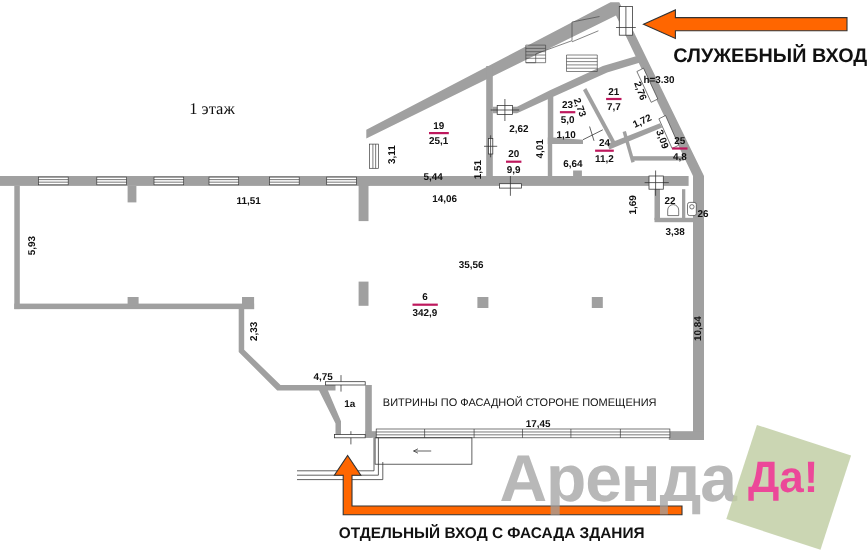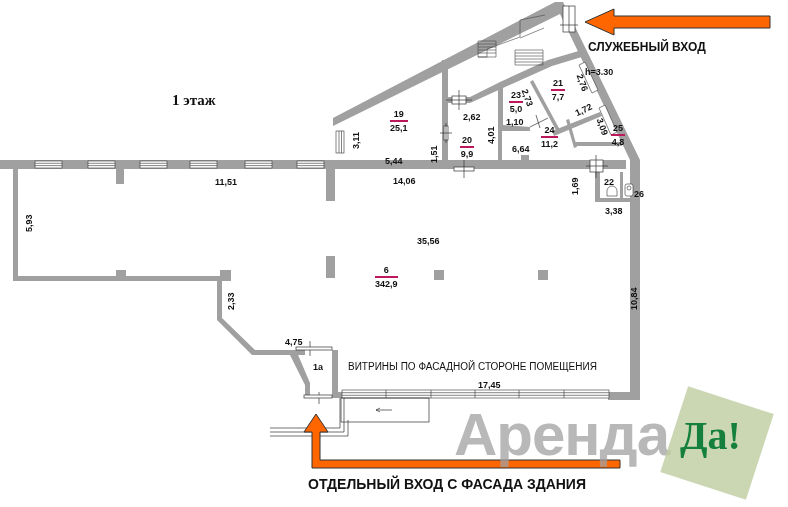--- a/index.html
+++ b/index.html
@@ -4,25 +4,25 @@
 <style>
   html,body{margin:0;padding:0;background:#fff;}
   body{width:788px;height:507px;position:relative;overflow:hidden;font-family:"Liberation Sans",sans-serif;}
   svg{position:absolute;left:0;top:0;}
   .lbl{position:absolute;font-family:"Liberation Sans",sans-serif;font-size:9px;font-weight:bold;color:#111;white-space:nowrap;line-height:1;}
   .vert{transform:rotate(-90deg);transform-origin:left top;}
   .rot{transform-origin:left top;}
   .room{position:absolute;font-family:"Liberation Sans",sans-serif;font-size:9px;font-weight:bold;color:#111;text-align:center;line-height:1;}
   .room .num{display:block;padding:0 2px 1px;border-bottom:2px solid #be185d;}
   .room .area{display:block;padding-top:2px;}
-  .floor-title{position:absolute;left:172px;top:92px;font-family:"Liberation Serif",serif;font-size:15px;font-weight:bold;color:#111;}
+  .floor-title{position:absolute;left:172px;top:92px;font-family:"Liberation Serif",serif;font-size:15px;font-weight:normal;color:#111;}
   .caption{position:absolute;font-family:"Liberation Sans",sans-serif;font-weight:bold;color:#111;white-space:nowrap;}
   .wm-text{position:absolute;left:454px;top:400px;font-family:"Liberation Sans",sans-serif;font-weight:bold;font-size:60px;color:rgba(160,160,160,0.75);letter-spacing:-1px;}
   .wm-box{position:absolute;left:672px;top:398px;width:90px;height:90px;background:rgba(190,204,160,0.8);transform:rotate(18deg);}
-  .wm-da{position:absolute;left:680px;top:412px;font-family:Liberation Serif, serif;font-weight:bold;font-size:40px;color:#15803d;}
+  .wm-da{position:absolute;left:680px;top:412px;font-family:Liberation Sans, sans-serif;font-weight:bold;font-size:40px;color:#ec4899;}
 </style>
 </head>
 <body>
 
 <svg width="788" height="507" viewBox="0 0 788 507">
   <g fill="#a0a0a0" stroke="none">
 
     <rect x="0" y="160" width="336" height="9"></rect>
 
     <rect x="13" y="169" width="5" height="112"></rect>
@@ -156,21 +156,21 @@
   <g>
     <polygon points="770,16 614,16 614,9 585,22 614,35 614,28 770,28" fill="#ff6600" stroke="#333" stroke-width="1"></polygon>
   </g>
   <g>
     <path d="M620,460 L320,460 L320,432 L328,432 L316,414 L304,432 L312,432 L312,468 L620,468 Z" fill="#ff6600" stroke="#333" stroke-width="1"></path>
   </g>
 </svg>
 
 <div class="floor-title">1 этаж</div>
 
-<div class="caption" style="left:588px;top:40px;font-size:12px;">СЛУЖЕБНЫЙ ВХОД</div>
+<div class="caption" style="left:612px;top:40px;font-size:18px;">СЛУЖЕБНЫЙ ВХОД</div>
 <div class="caption" style="left:308px;top:476px;font-size:14px;">ОТДЕЛЬНЫЙ ВХОД С ФАСАДА ЗДАНИЯ</div>
 <div class="caption" style="left:348px;top:361px;font-size:10px;font-weight:normal;">ВИТРИНЫ ПО ФАСАДНОЙ СТОРОНЕ ПОМЕЩЕНИЯ</div>
 
 <div class="room" style="left:375px;top:266px;">
     <span class="num">6</span>
     <span class="area">342,9</span>
   </div>
 <div class="room" style="left:390px;top:110px;">
     <span class="num">19</span>
     <span class="area">25,1</span>

